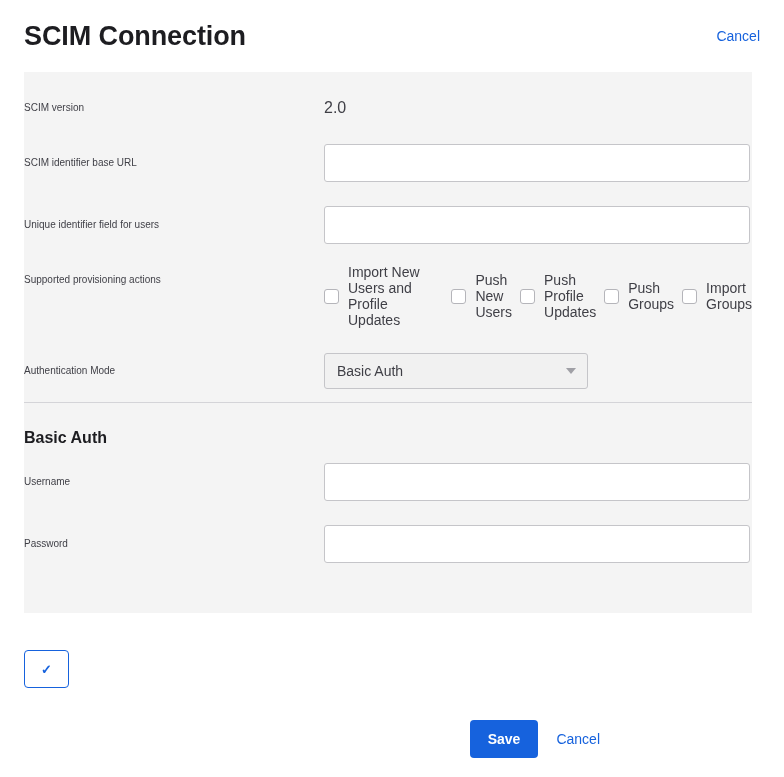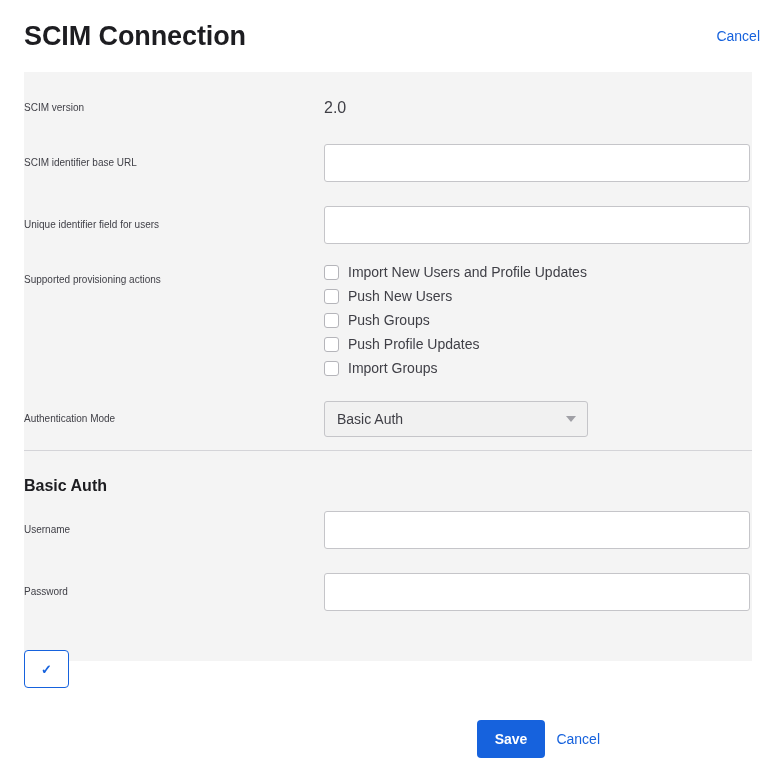--- a/index.html
+++ b/index.html
@@ -97,21 +97,20 @@
     font-family: "Liberation Sans", sans-serif;
     color: #1d1d21;
     outline: none;
   }
 
   
   .row-checkboxes { padding-top: 8px; padding-bottom: 12px; }
   .row-checkboxes .row-label { padding-top: 7px; }
   .checkbox-list {
     display: flex;
-    flex-direction: column;
     gap: 8px;
   }
   .checkbox-item {
     display: flex;
     align-items: center;
     gap: 9px;
     cursor: pointer;
   }
   .cb-box {
     width: 15px;
@@ -203,21 +202,21 @@
   
   .footer {
     position: absolute;
     left: 0;
     bottom: 0;
     width: 624px;
     height: 76px;
     display: flex;
     align-items: center;
     justify-content: flex-end;
-    gap: 11px;
+    gap: 18px;
     padding: 0 24px;
     background: #ffffff;
   }
   .save-button {
     height: 38px;
     min-width: 58px;
     padding: 0 18px;
     background: #1662dd;
     color: #ffffff;
     border: none;
@@ -275,25 +274,25 @@
             <div class="checkbox-item">
               <span class="cb-box"></span>
               <span class="cb-label">Import New Users and Profile Updates</span>
             </div>
             <div class="checkbox-item">
               <span class="cb-box"></span>
               <span class="cb-label">Push New Users</span>
             </div>
             <div class="checkbox-item">
               <span class="cb-box"></span>
+              <span class="cb-label">Push Profile Updates</span>
+            </div>
+            <div class="checkbox-item">
+              <span class="cb-box"></span>
               <span class="cb-label">Push Groups</span>
-            </div>
-            <div class="checkbox-item">
-              <span class="cb-box"></span>
-              <span class="cb-label">Push Profile Updates</span>
             </div>
             <div class="checkbox-item">
               <span class="cb-box"></span>
               <span class="cb-label">Import Groups</span>
             </div>
           </div>
         </div>
       </div>
 
       <div class="form-row row-select">

